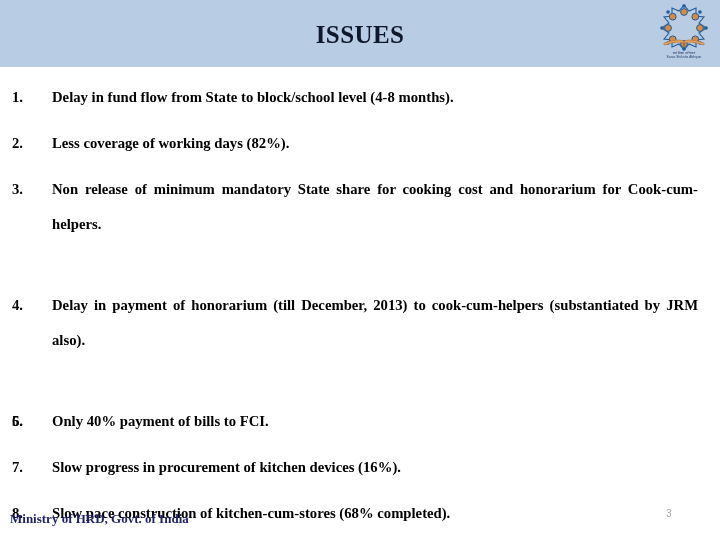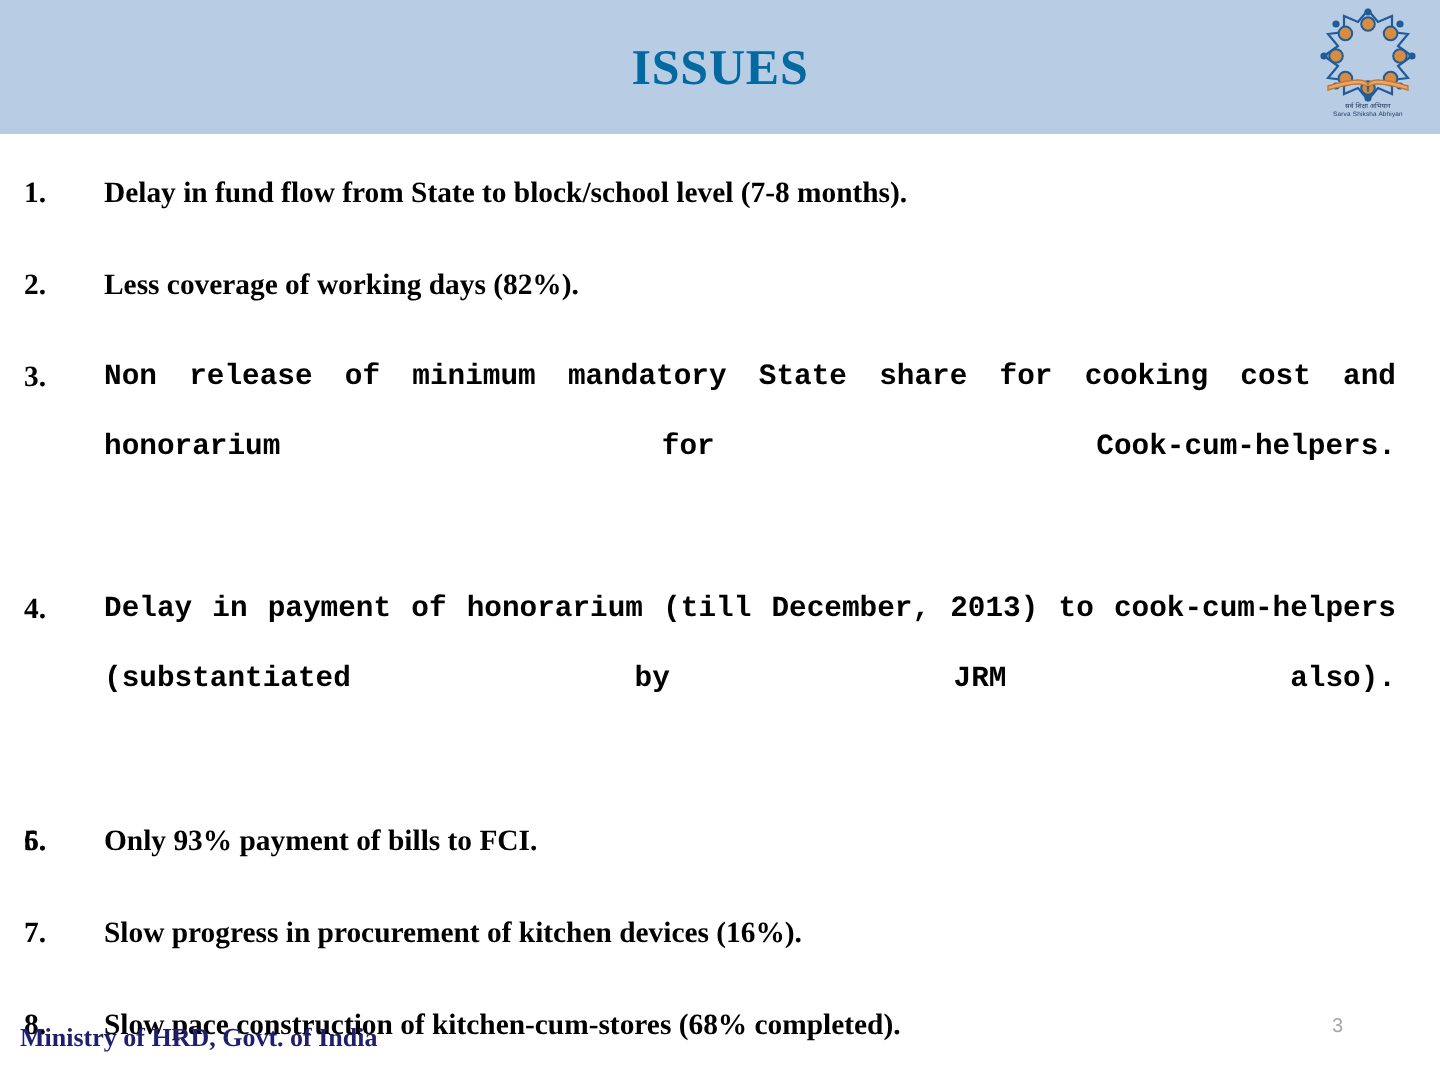--- a/index.html
+++ b/index.html
@@ -73,21 +73,20 @@
     margin-bottom: 11px;
     font-family: "Liberation Serif", serif;
     font-size: 14.7px;
     font-weight: bold;
     color: #000000;
     line-height: 35px;
   }
   .issue-item.justified .issue-text {
     text-align: justify;
     text-justify: inter-word;
-    font-family: Liberation Mono, monospace;
   }
   .issue-item.justified .issue-text::after {
     content: "";
     display: inline-block;
     width: 100%;
   }
   .issue-num {
     position: absolute;
     left: 12px;
     top: 0;
@@ -120,21 +119,21 @@
     top: 508px;
     font-family: "Liberation Sans", sans-serif;
     font-size: 10px;
     color: #a6a6a6;
   }
 </style>
 </head>
 <body style="background: rgb(255, 255, 255);">
 
 <div id="header-band" style="background: rgb(184, 204, 228);">
-  <div id="slide-title" style="color: #0369a1;">ISSUES</div>
+  <div id="slide-title" style="color: #0f172a;">ISSUES</div>
 </div>
 
 <div id="logo">
   <svg width="56" height="50" viewBox="0 0 56 50">
 
     <g stroke="#1f5c99" stroke-width="1.1" fill="none">
       <path d="M28 3 L33 9 L40 6 L40 14 L48 15 L43 21 L50 26 L43 31 L48 37 L40 38 L40 45 L33 42 L28 48 L23 42 L16 45 L16 38 L8 37 L13 31 L6 26 L13 21 L8 15 L16 14 L16 6 L23 9 Z"></path>
     </g>
 
     <g fill="#1f5c99">
@@ -182,40 +181,40 @@
   </svg>
   <div id="logo-caption">
     <div>सर्व शिक्षा अभियान</div>
     <div>Sarva Shiksha Abhiyan</div>
   </div>
 </div>
 
 <ol id="issues-list" style="list-style: none; margin: 0px; padding: 0px;">
     <li class="issue-item">
       <span class="issue-num">1.</span>
-      <span class="issue-text">Delay in fund flow from State to block/school level (7-8 months).</span>
+      <span class="issue-text">Delay in fund flow from State to block/school level (4-8 months).</span>
     </li>
     <li class="issue-item">
       <span class="issue-num">2.</span>
       <span class="issue-text">Less coverage of working days (82%).</span>
     </li>
     <li class="issue-item justified">
       <span class="issue-num">3.</span>
       <span class="issue-text">Non release of minimum mandatory State share for cooking cost and honorarium for Cook-cum-helpers.</span>
     </li>
     <li class="issue-item justified">
       <span class="issue-num">4.</span>
       <span class="issue-text">Delay in payment of honorarium (till December, 2013) to cook-cum-helpers (substantiated by JRM also).</span>
     </li>
     <li class="issue-item">
       <span class="issue-num">5.</span>
     </li>
     <li class="issue-item">
       <span class="issue-num">6.</span>
-      <span class="issue-text">Only 93% payment of bills to FCI.</span>
+      <span class="issue-text">Only 40% payment of bills to FCI.</span>
     </li>
     <li class="issue-item">
       <span class="issue-num">7.</span>
       <span class="issue-text">Slow progress in procurement of kitchen devices (16%).</span>
     </li>
     <li class="issue-item">
       <span class="issue-num">8.</span>
       <span class="issue-text">Slow pace construction of kitchen-cum-stores (68% completed).</span>
     </li>
   </ol>

